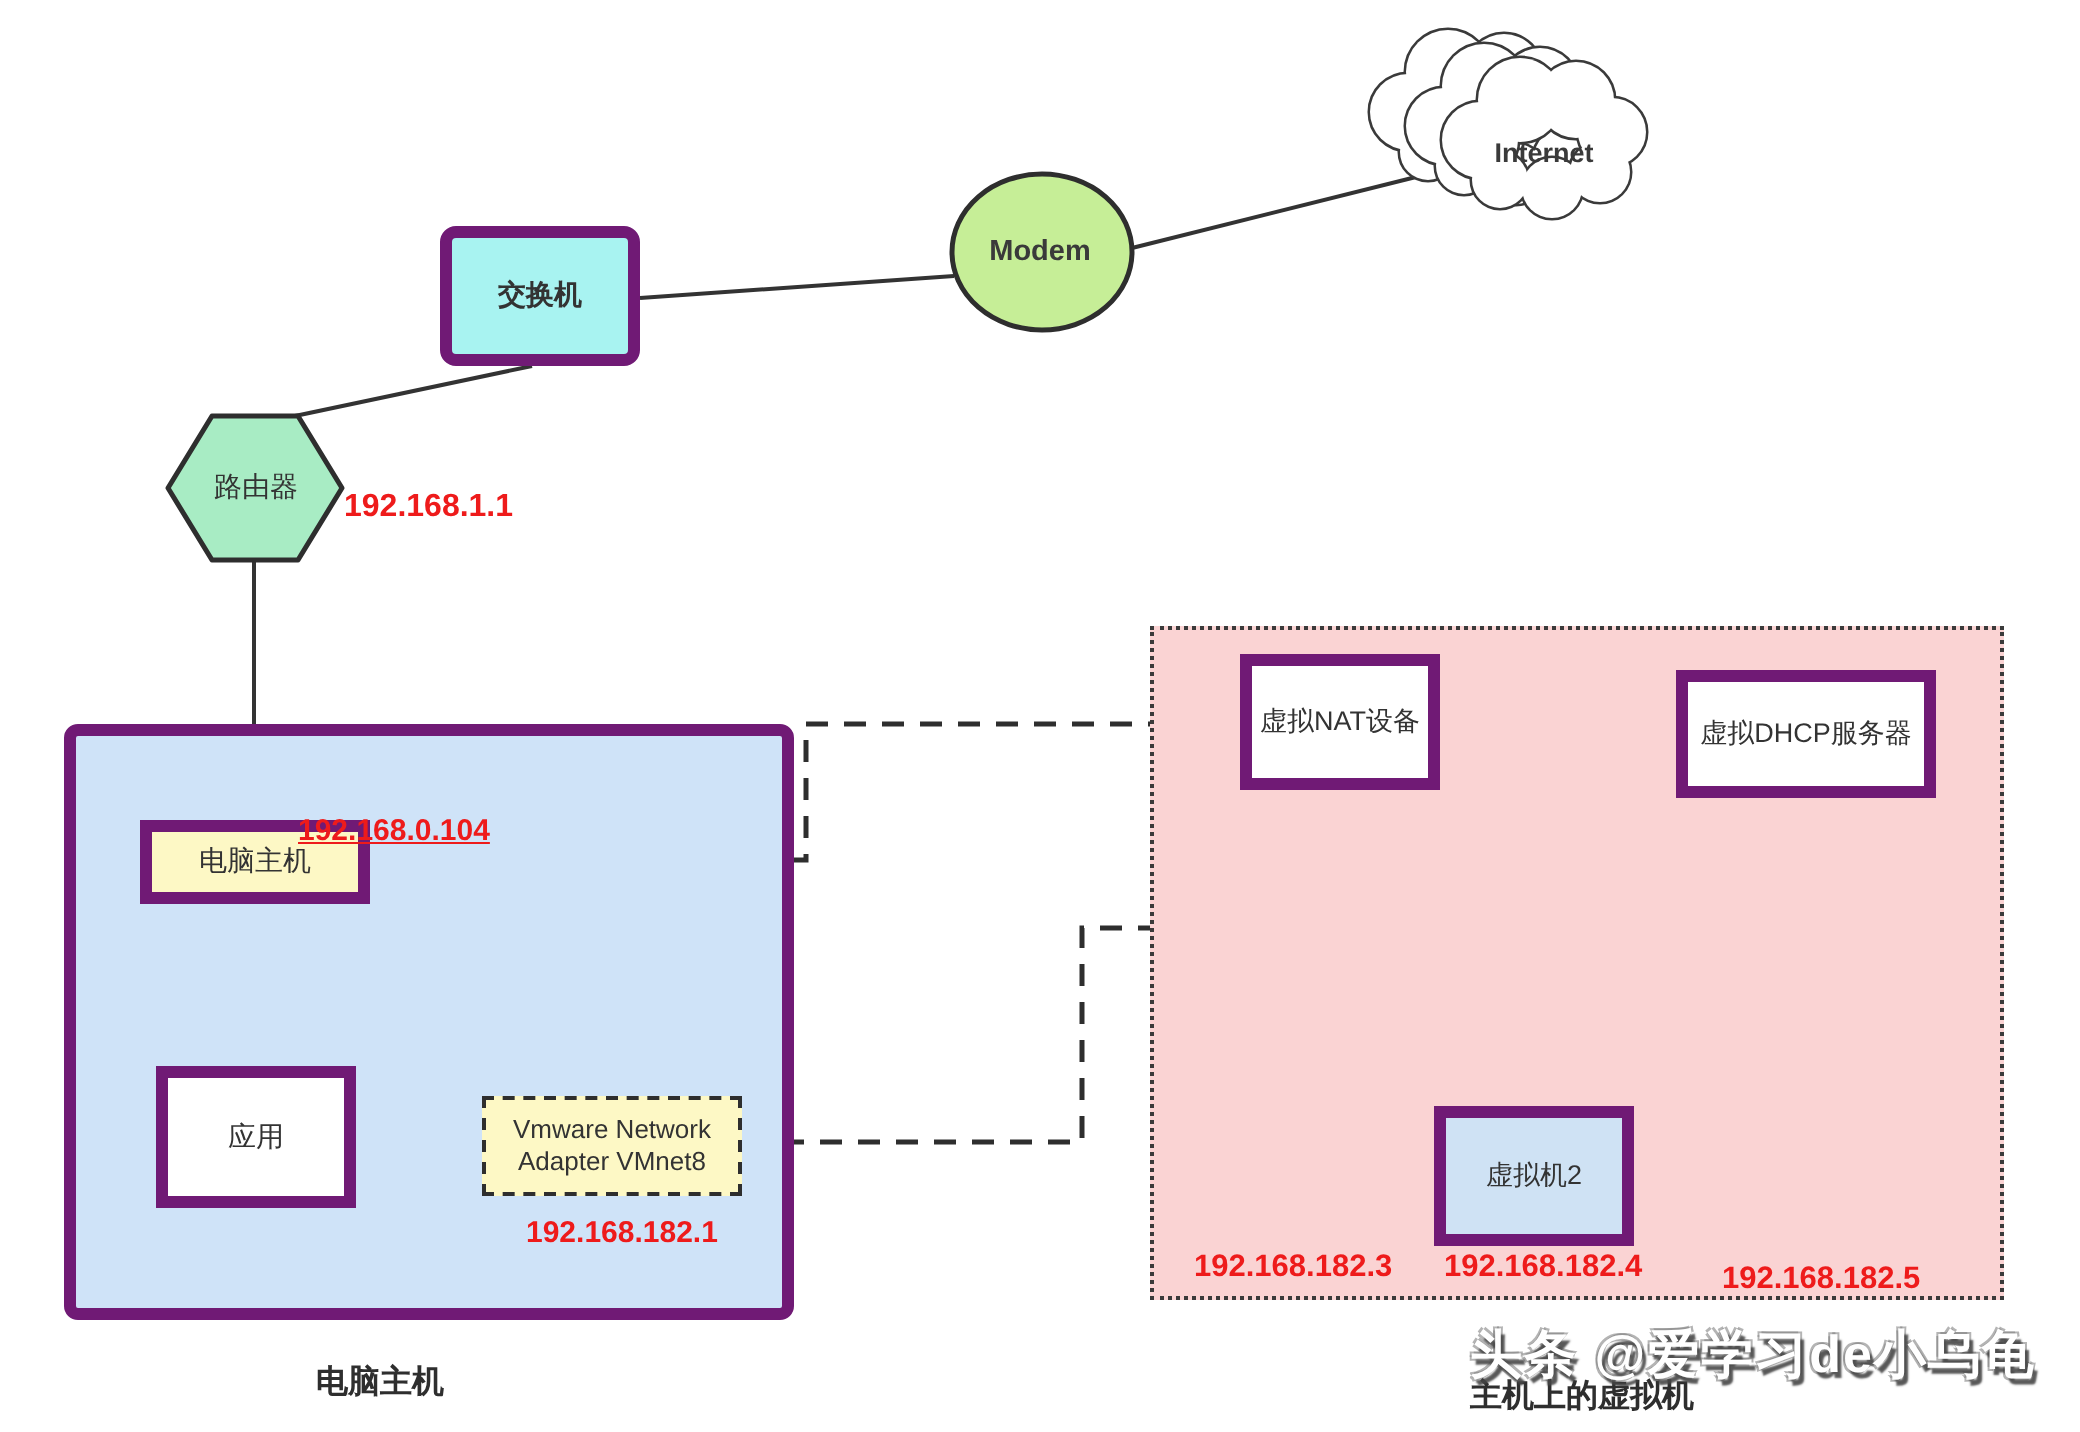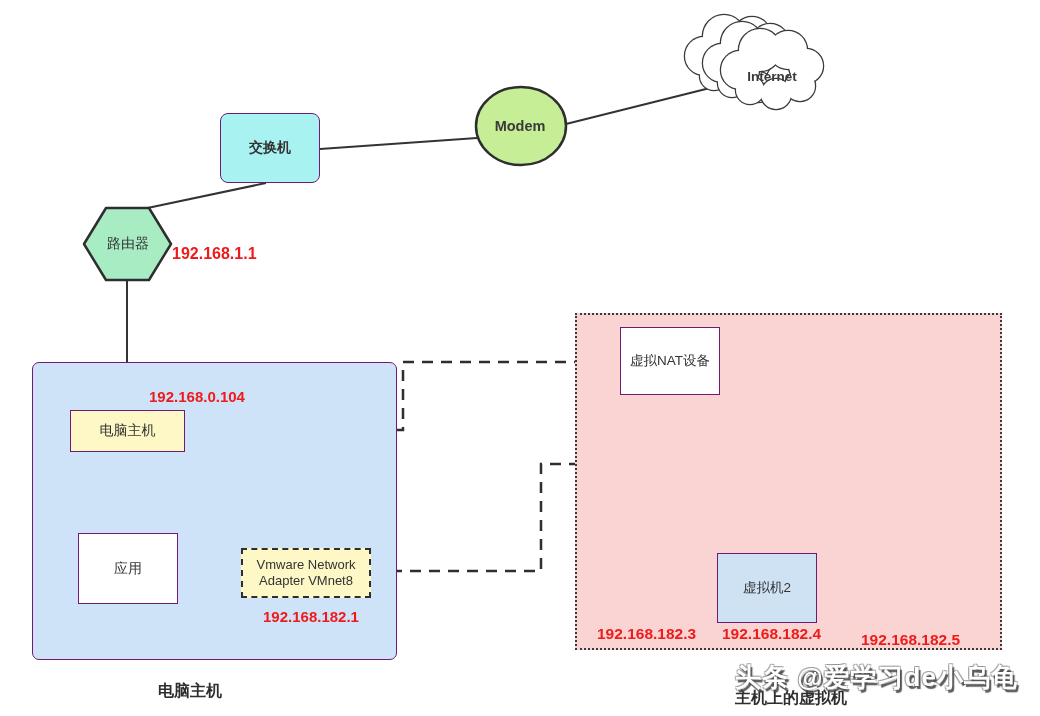--- a/index.html
+++ b/index.html
@@ -16,21 +16,21 @@
   }
   #wires { position:absolute; left:0; top:0; width:1040px; height:716px; }
 
   .solid-line  { stroke:#333333; stroke-width:2; fill:none; }
   .dashed-line { stroke:#2e2e2e; stroke-width:2.5; fill:none; stroke-dasharray:11 8; }
   .cloud-stroke { fill:#ffffff; stroke:#3a3a3a; stroke-width:2.5; }
   .cloud-fill   { fill:#ffffff; stroke:none; }
 
   .box {
     position:absolute;
-    border:1px solid #701a75;
+    border:6px solid #701a75;
     display:flex; align-items:center; justify-content:center;
     text-align:center;
     font-size:14px; color:#333;
     line-height:1.25;
   }
   
   .host-box {
     left:32px; top:362px; width:365px; height:298px;
     background:#cfe3f8; border-radius:7px;
   }
@@ -59,21 +59,21 @@
   .internet-label { left:732px; top:64px;  width:80px;  height:24px; font-weight:bold; font-size:13.5px; color:#3a3a3a; }
   .modem-label    { left:480px; top:114px; width:80px;  height:24px; font-weight:bold; font-size:14.5px; color:#3a3a3a; }
   .router-label   { left:88px;  top:232px; width:80px;  height:24px; font-size:14px; }
 
   .ip-label {
     position:absolute;
     color:#ee1b1b; font-weight:bold; font-size:15px;
     white-space:nowrap;
   }
   .ip-router { left:172px; top:245px; font-size:16px; }
-  .ip-nic    { left:149px; top:388px; }
+  .ip-nic    { left:149px; top:407px;text-decoration:underline; }
   .ip-vmnet8 { left:263px; top:608px; }
   .ip-vm1    { left:597px; top:625px; font-size:15.5px; }
   .ip-vm2    { left:722px; top:625px; font-size:15.5px; }
   .ip-vm3    { left:861px; top:631px; font-size:15.5px; }
 
   .caption {
     position:absolute;
     font-weight:bold; font-size:16px; color:#2e2e2e;
     white-space:nowrap;
   }
@@ -152,20 +152,21 @@
   <div class="shape-label internet-label">Internet</div>
   <div class="shape-label modem-label">Modem</div>
   <div class="shape-label router-label">路由器</div>
 
   <div class="box switch-box">交换机</div>
   <div class="box nic-box">电脑主机</div>
   <div class="box app-box">应用</div>
   <div class="box vmnet8-box">Vmware Network
 Adapter VMnet8</div>
   <div class="box nat-box">虚拟NAT设备</div>
+  <div class="box dhcp-box">虚拟DHCP服务器</div>
   <div class="box vm-box vm2">虚拟机2</div>
 
   <div class="ip-label ip-router">192.168.1.1</div>
   <div class="ip-label ip-nic">192.168.0.104</div>
   <div class="ip-label ip-vmnet8">192.168.182.1</div>
   <div class="ip-label ip-vm1">192.168.182.3</div>
   <div class="ip-label ip-vm2">192.168.182.4</div>
   <div class="ip-label ip-vm3">192.168.182.5</div>
 
   <div class="caption caption-host">电脑主机</div>

